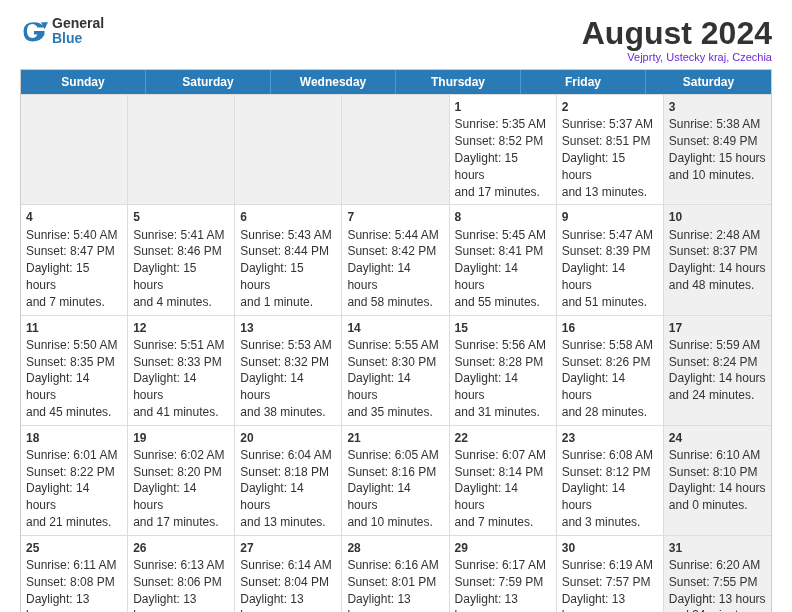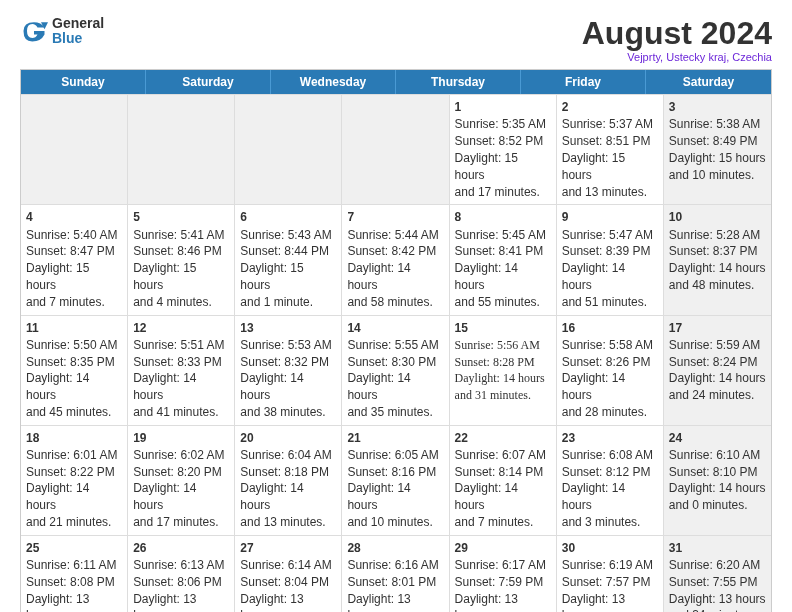--- a/index.html
+++ b/index.html
@@ -213,21 +213,21 @@
           </div>
           <div class="cal-cell">
             <span class="day-num">9</span>
             <div class="cell-info" style="white-space: pre-line;">Sunrise: 5:47 AM
 Sunset: 8:39 PM
 Daylight: 14 hours
 and 51 minutes.</div>
           </div>
           <div class="cal-cell shaded">
             <span class="day-num">10</span>
-            <div class="cell-info" style="white-space: pre-line;">Sunrise: 5:28 AM
+            <div class="cell-info" style="white-space: pre-line;">Sunrise: 2:48 AM
 Sunset: 8:37 PM
 Daylight: 14 hours
 and 48 minutes.</div>
           </div>
         </div>
         <div class="cal-row">
           <div class="cal-cell">
             <span class="day-num">11</span>
             <div class="cell-info" style="white-space: pre-line;">Sunrise: 5:50 AM
 Sunset: 8:35 PM
@@ -250,21 +250,21 @@
           </div>
           <div class="cal-cell">
             <span class="day-num">14</span>
             <div class="cell-info" style="white-space: pre-line;">Sunrise: 5:55 AM
 Sunset: 8:30 PM
 Daylight: 14 hours
 and 35 minutes.</div>
           </div>
           <div class="cal-cell">
             <span class="day-num">15</span>
-            <div class="cell-info" style="white-space: pre-line; font-family: Liberation Serif, serif;">Sunrise: 5:56 AM
+            <div class="cell-info" style="white-space: pre-line;">Sunrise: 5:56 AM
 Sunset: 8:28 PM
 Daylight: 14 hours
 and 31 minutes.</div>
           </div>
           <div class="cal-cell">
             <span class="day-num">16</span>
             <div class="cell-info" style="white-space: pre-line;">Sunrise: 5:58 AM
 Sunset: 8:26 PM
 Daylight: 14 hours
 and 28 minutes.</div>

